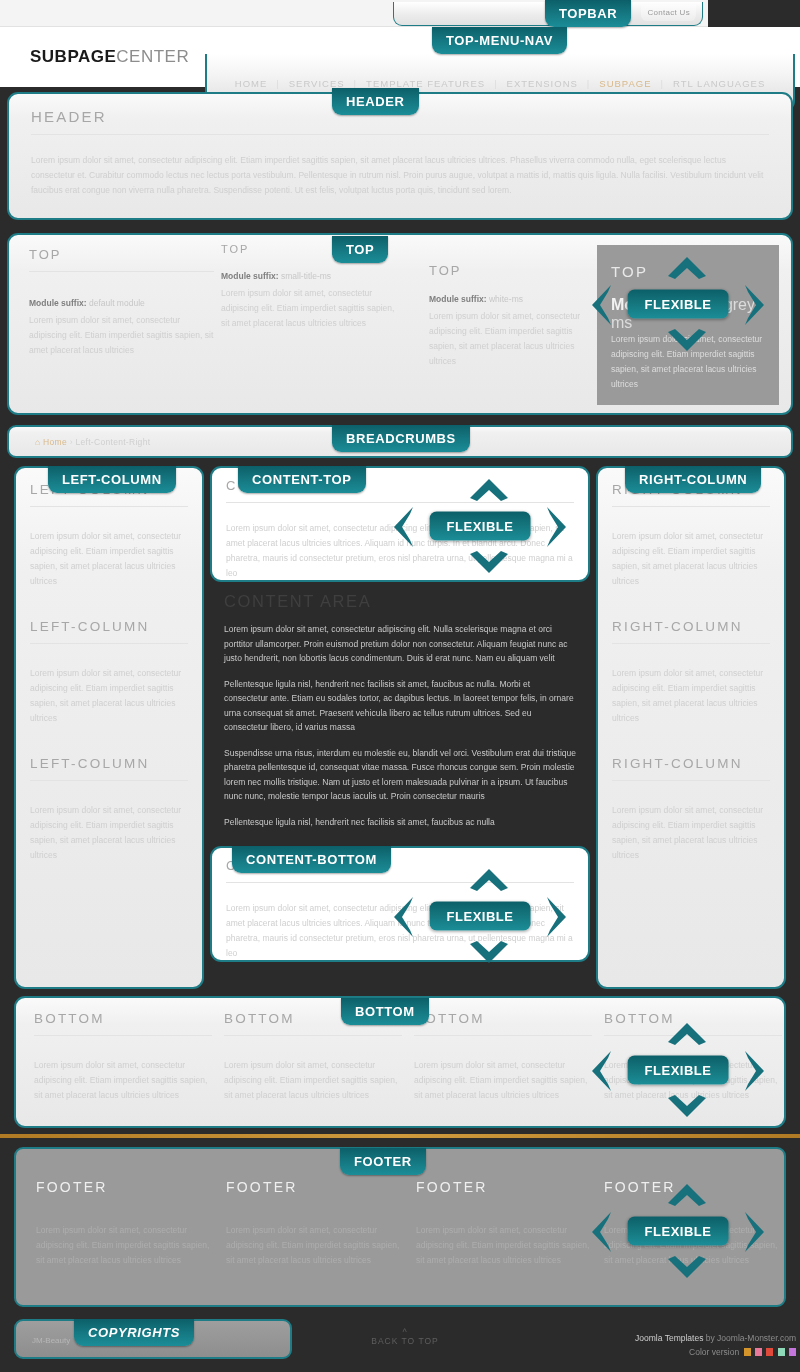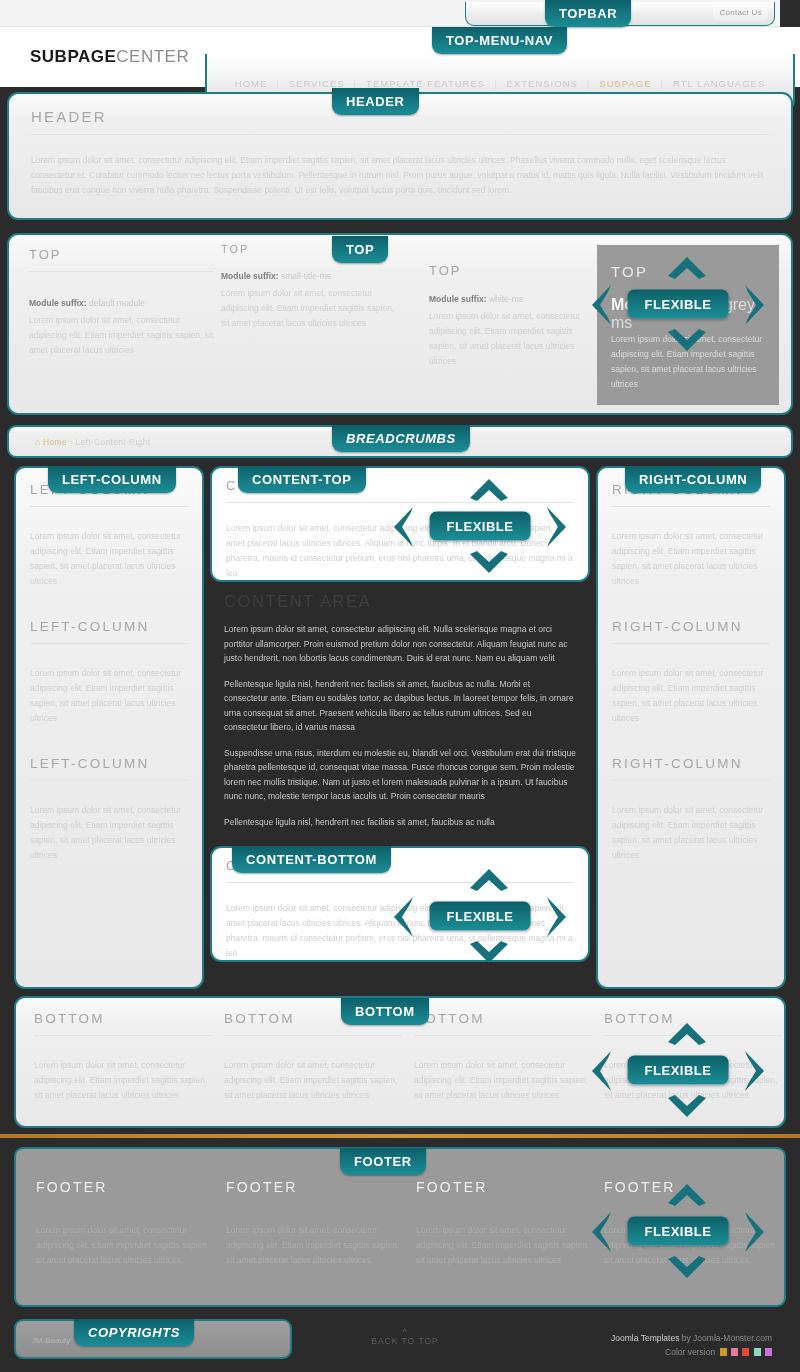--- a/index.html
+++ b/index.html
@@ -47,21 +47,21 @@
     border-radius: 7px;
     padding: 7px 17px;
     z-index: 3;
     box-shadow: 0 1px 3px rgba(0,0,0,.3);
   }
   .arrow { position: absolute; color: #17717c; font-weight: bold; line-height: 1; z-index: 2; }
   .arrow svg { display:block; }
 
   
   #topbar {
-    position: absolute; left: 0; top: 0; width: 780px; height: 27px;
+    position: absolute; left: 0; top: 0; width: 708px; height: 27px;
     background: #f4f4f4;
     border-bottom: 1px solid #e2e2e2;
   }
   #topbar-panel {
     position: absolute; right: 5px; top: 2px; width: 310px; height: 24px;
     background: linear-gradient(to bottom, #ffffff 0%, #ececec 55%, #e2e2e2 100%);
     border-radius: 0 0 9px 9px;
     border: 1px solid #1d7c86;
     border-top: none;
   }
@@ -195,21 +195,21 @@
   #copy-text {
     position: absolute; left: 16px; top: 15px;
     font-size: 8px; color: #b7b7b7; text-align: right;
   }
   #backtotop {
     position: absolute; left: 340px; top: 1328px; width: 130px;
     text-align: center; color: #5e5e5e; font-size: 8.5px; letter-spacing: 1px;
   }
   #backtotop .caret { display: block; font-size: 9px; line-height: 8px; }
   #credits {
-    position: absolute; right: 28px; top: 1331px; text-align: right;
+    position: absolute; right: 4px; top: 1331px; text-align: right;
     font-size: 8.5px; color: #cfcfcf; line-height: 14px;
   }
   #credits .dim { color: #8c8c8c; }
   #credits .sw { display: inline-block; width: 7px; height: 8px; margin-left: 2px; vertical-align: -1px; }
 </style>
 </head>
 <body>
 
 <div id="topbar">
   <div id="topbar-panel">
@@ -316,21 +316,21 @@
 </div>
 
 <div class="card plain" id="crumb-card">
   <div id="crumb">
     <span class="home">⌂</span>
     <span class="home">Home</span>
     <span class="sepc">›</span>
     <span>Left-Content-Right</span>
   </div>
 </div>
-<div class="badge" style="left:332px; top:425px;font-style:italic;">BREADCRUMBS</div>
+<div class="badge" style="left:332px; top:425px;">BREADCRUMBS</div>
 
 <div class="card" id="left-card">
   <div class="sidemod" style="padding-top:14px;">
     <div class="modtitle">LEFT-COLUMN</div>
     <div class="modrule"></div>
     <div class="modtext" style="margin-top:22px;">Lorem ipsum dolor sit amet, consectetur adipiscing elit. Etiam imperdiet sagittis sapien, sit amet placerat lacus ultricies ultrices</div>
   </div>
   <div class="sidemod" style="padding-top:30px;">
     <div class="modtitle">LEFT-COLUMN</div>
     <div class="modrule"></div>

